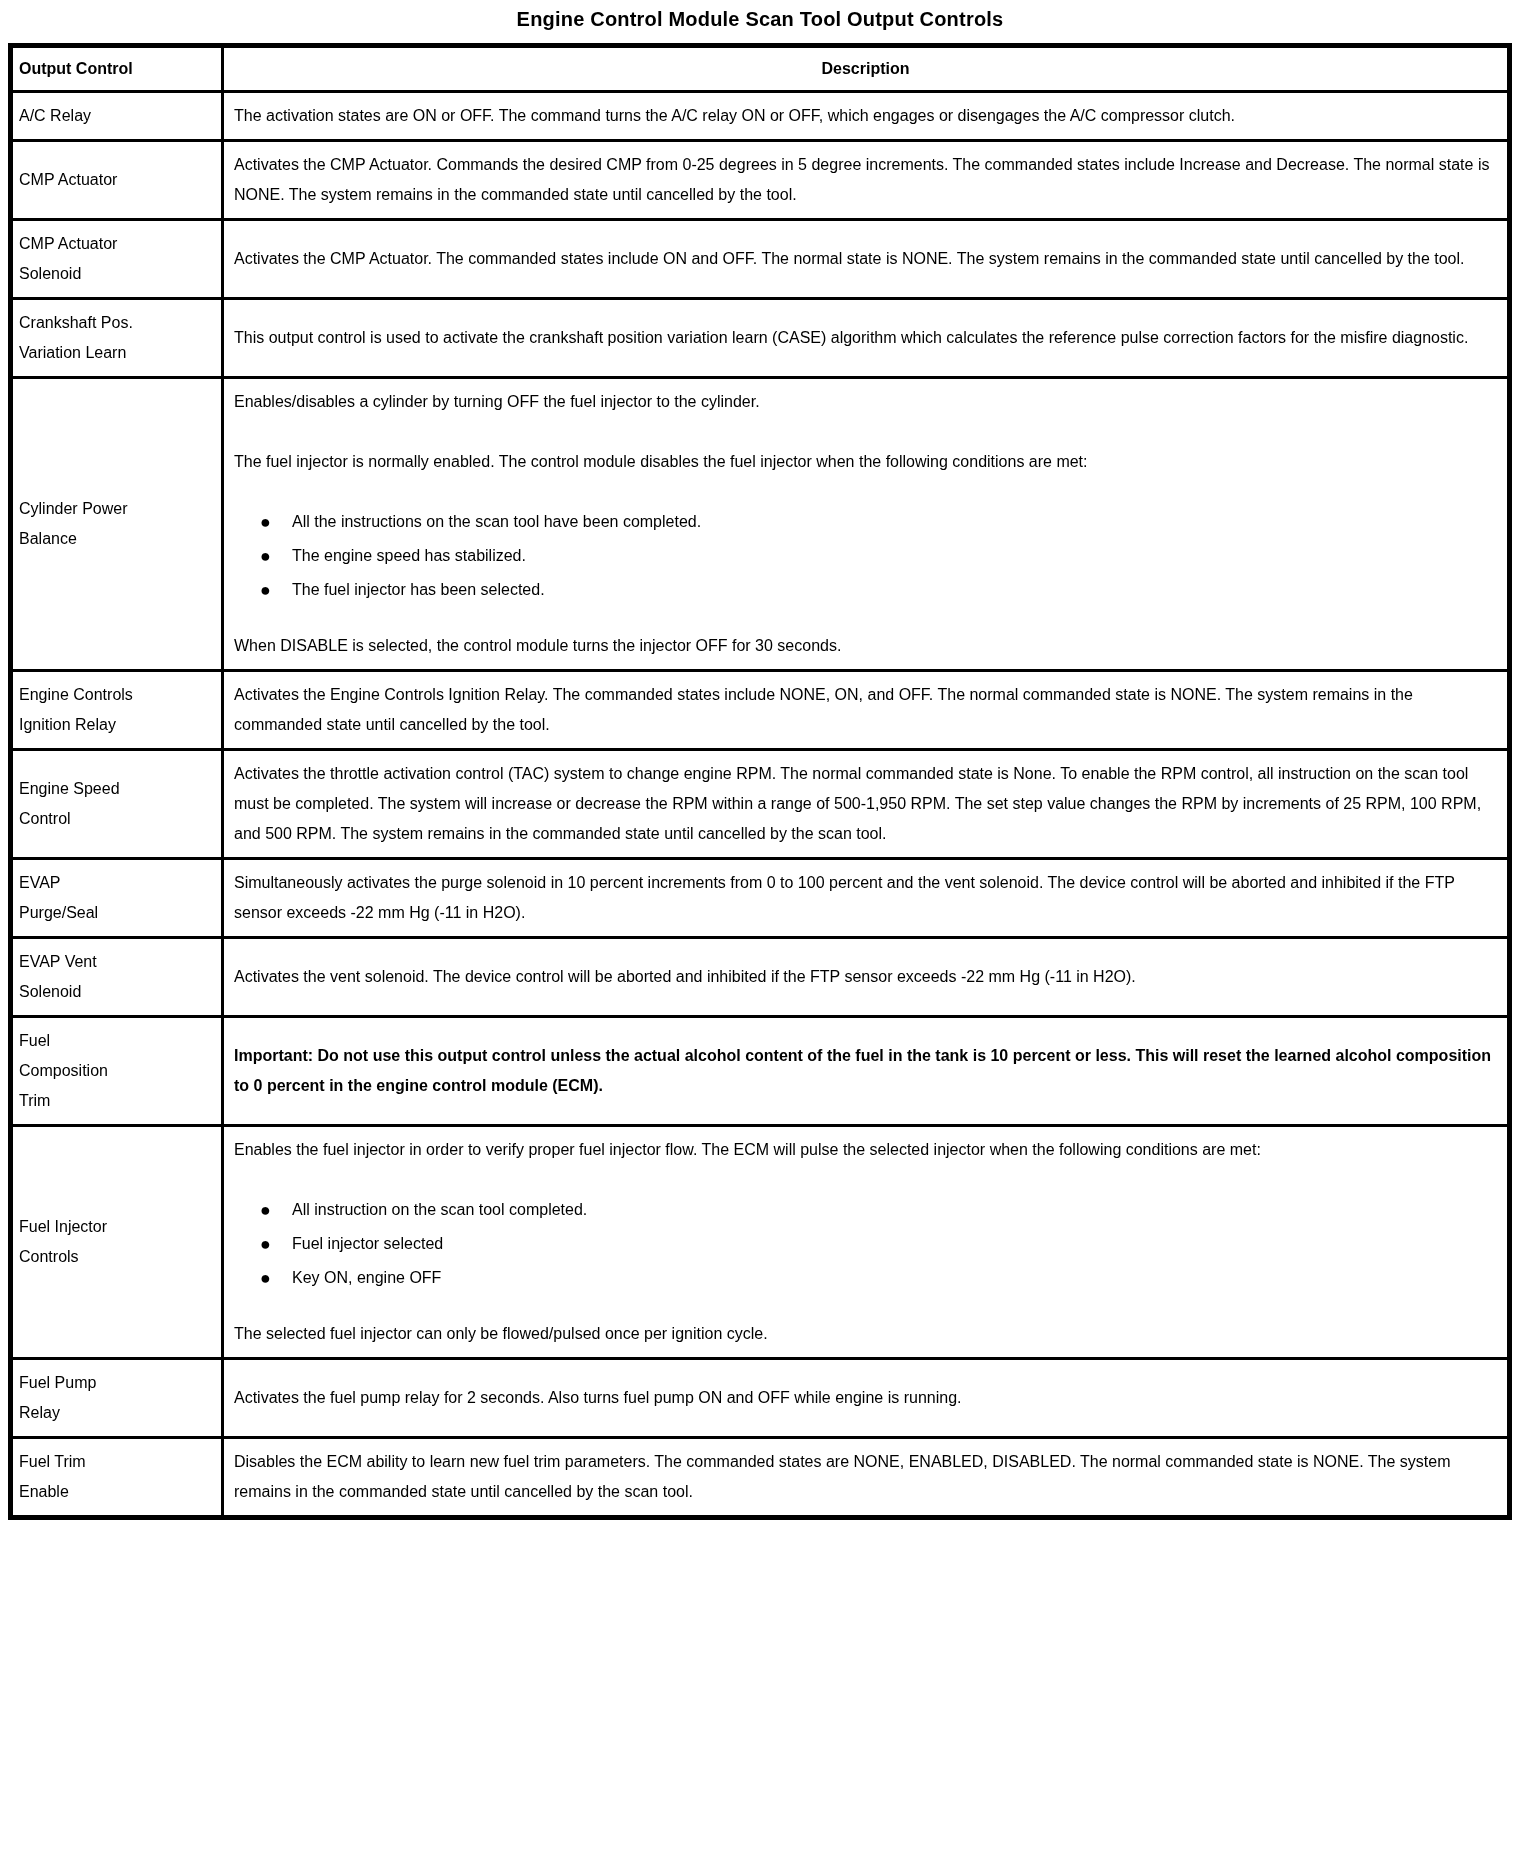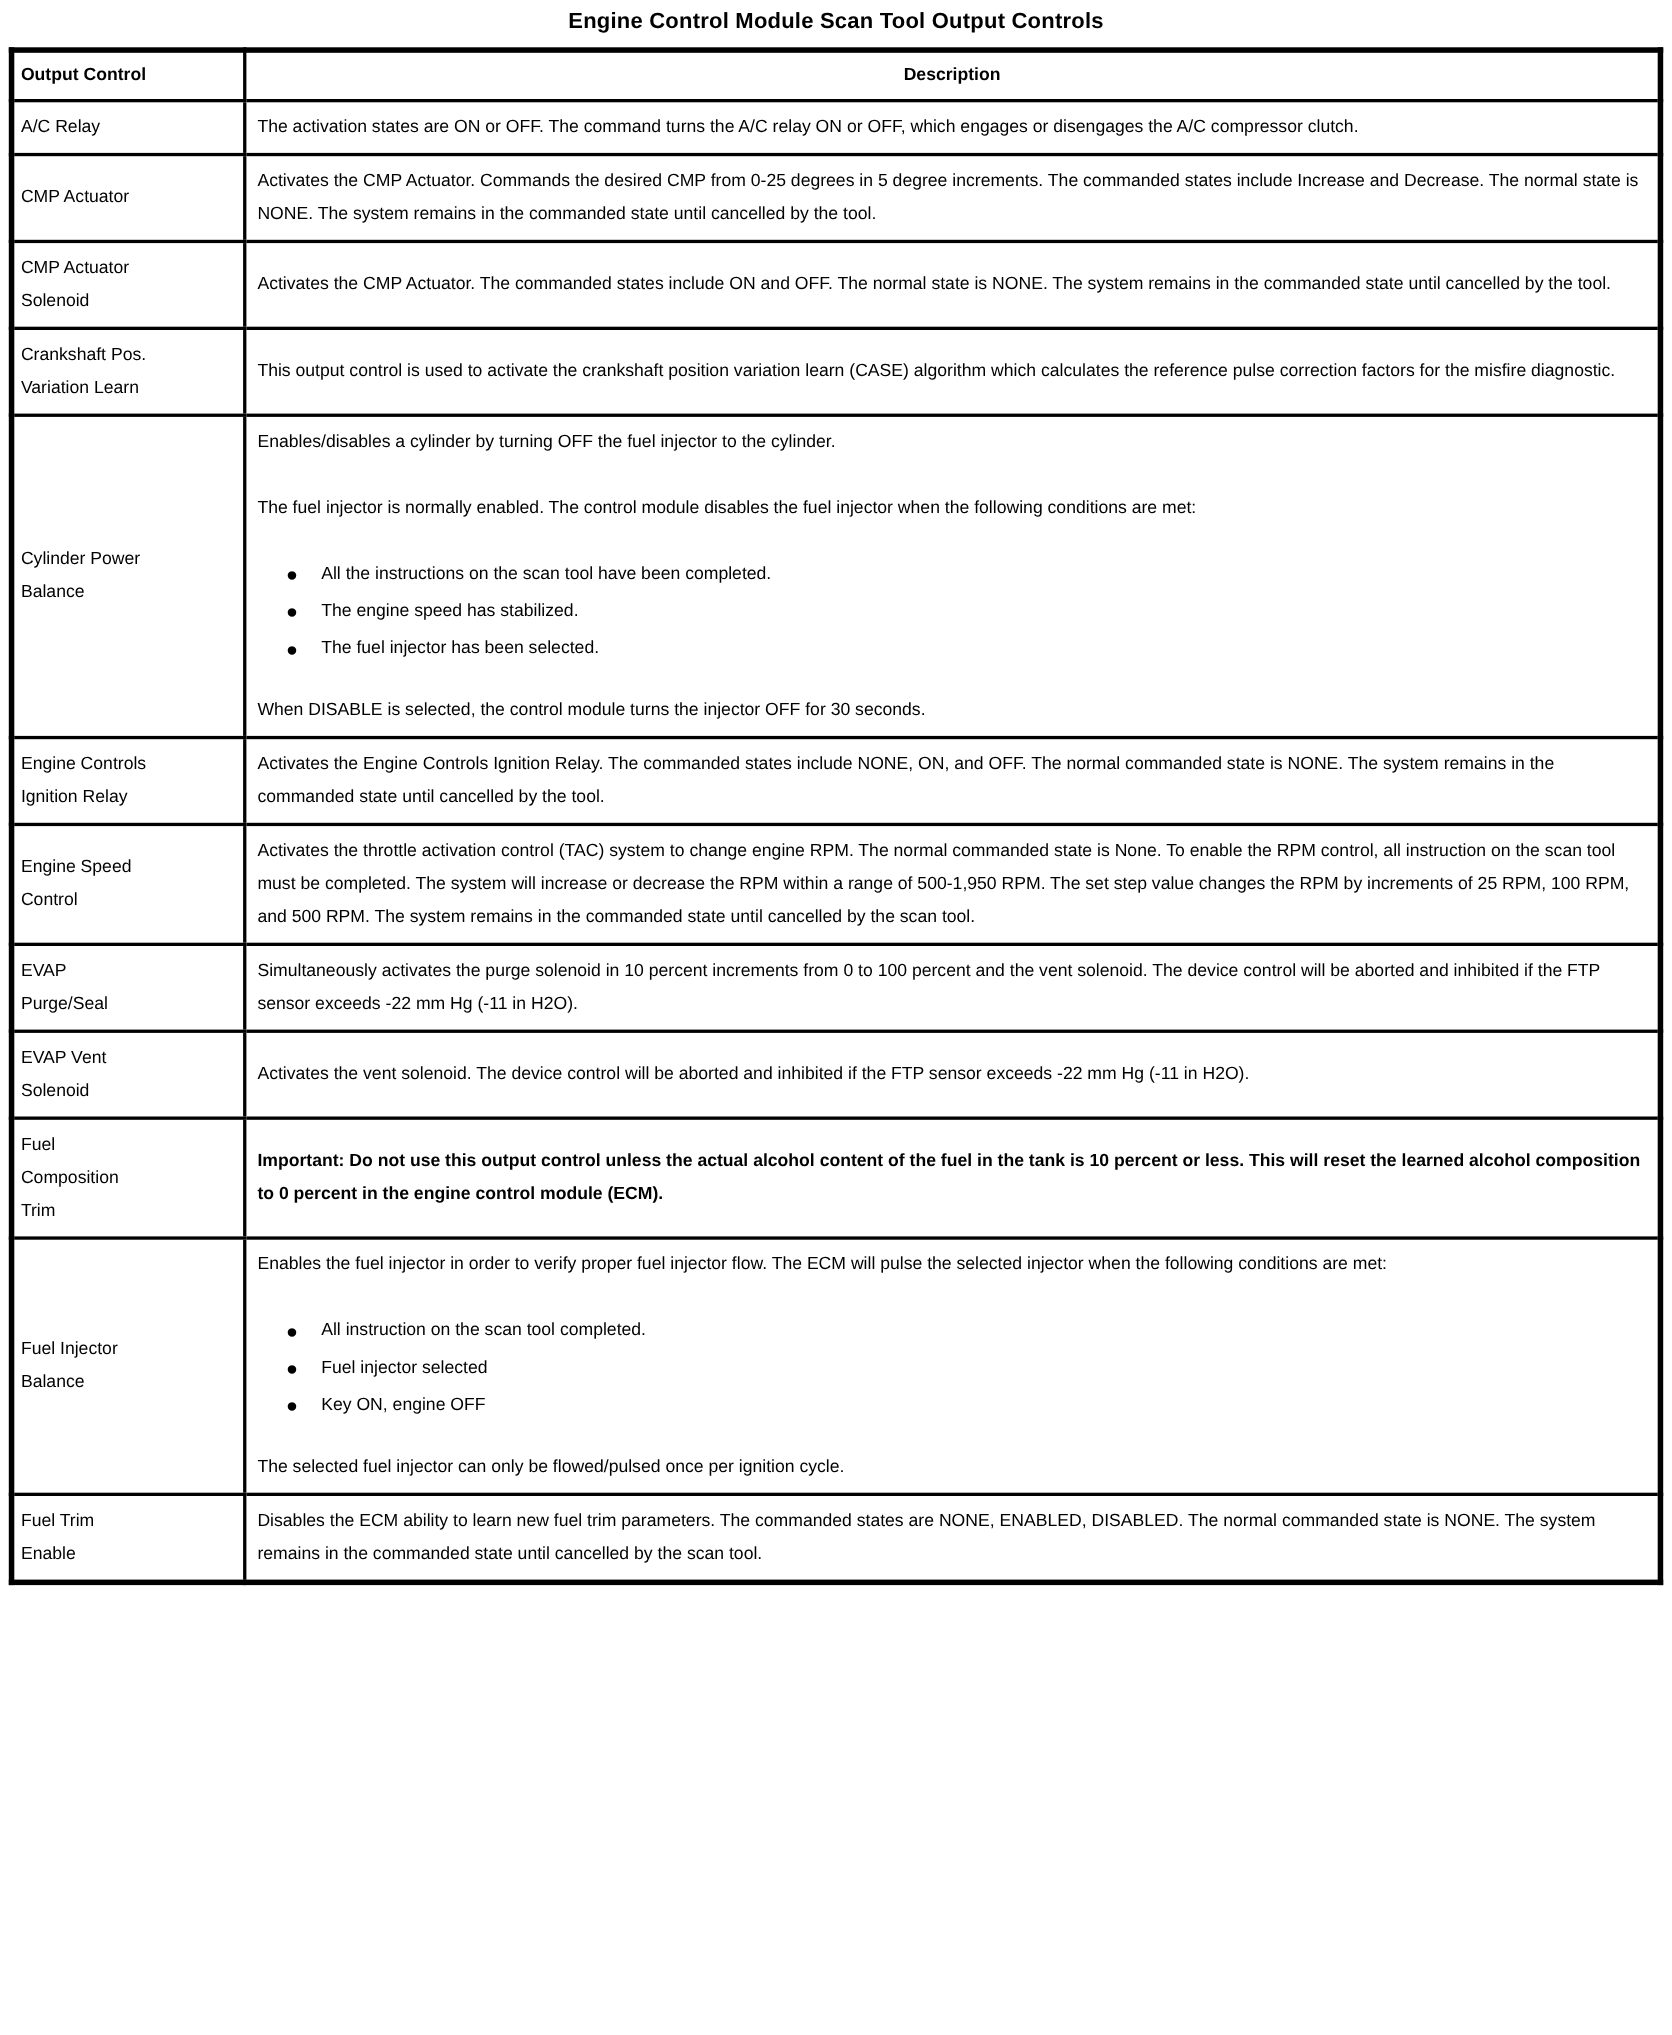--- a/index.html
+++ b/index.html
@@ -161,32 +161,39 @@
         <tr>
           <td class="control">Fuel
 Composition
 Trim</td>
           <td class="desc">
             <div class="block bold">Important: Do not use this output control unless the actual alcohol content of the fuel in the tank is 10 percent or less. This will reset the learned alcohol composition to 0 percent in the engine control module (ECM).</div>
           </td>
         </tr>
         <tr>
           <td class="control">Fuel Injector
-Balance</td>
+Controls</td>
           <td class="desc">
             <div class="block">Enables the fuel injector in order to verify proper fuel injector flow. The ECM will pulse the selected injector when the following conditions are met:</div>
             <ul class="bullets">
               <li>All instruction on the scan tool completed.</li>
               <li>Fuel injector selected</li>
               <li>Key ON, engine OFF</li>
             </ul>
             <div class="block">The selected fuel injector can only be flowed/pulsed once per ignition cycle.</div>
           </td>
         </tr>
         <tr>
+          <td class="control">Fuel Pump
+Relay</td>
+          <td class="desc">
+            <div class="block">Activates the fuel pump relay for 2 seconds. Also turns fuel pump ON and OFF while engine is running.</div>
+          </td>
+        </tr>
+        <tr>
           <td class="control">Fuel Trim
 Enable</td>
           <td class="desc">
             <div class="block">Disables the ECM ability to learn new fuel trim parameters. The commanded states are NONE, ENABLED, DISABLED. The normal commanded state is NONE. The system remains in the commanded state until cancelled by the scan tool.</div>
           </td>
         </tr>
       </tbody>
   </table>
 </div>
 

